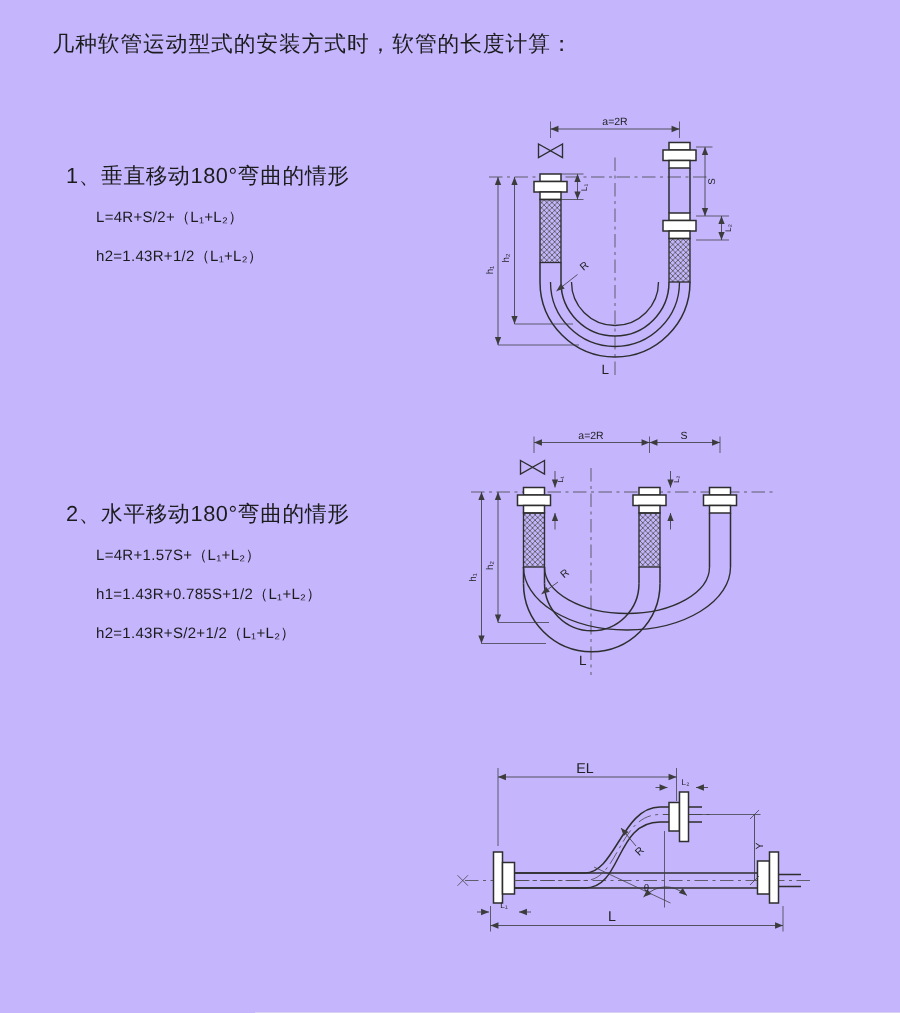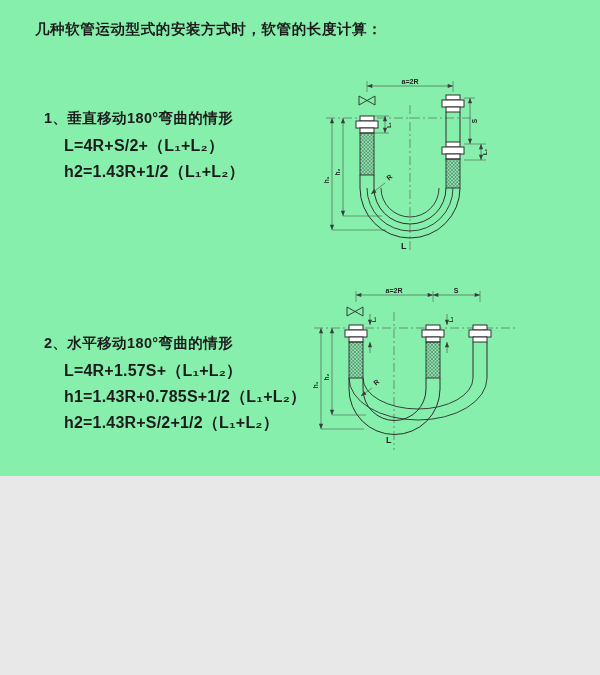--- a/index.html
+++ b/index.html
@@ -1,22 +1,22 @@
 <!DOCTYPE html>
 <html><head>
 <meta charset="utf-8">
 <style>
   html,body{margin:0;padding:0;background:#e8e8e8;}
-  #page{position:relative;width:600px;height:476px;background:#86efac;overflow:hidden;
-        font-family:"Liberation Sans","DejaVu Sans",sans-serif;color:#1c1c1c;font-weight:bold;}
+  #page{position:relative;width:600px;height:675px;background:#c4b5fd;overflow:hidden;
+        font-family:"Liberation Sans","DejaVu Sans",sans-serif;color:#1c1c1c;}
   .title{position:absolute;left:35px;top:20px;font-size:14.5px;letter-spacing:0.6px;white-space:nowrap;}
   .sec{position:absolute;left:44px;white-space:nowrap;}
-  .sec-heading{font-size:14.5px;line-height:15px;letter-spacing:0.4px;}
+  .sec-heading{font-size:14.5px;line-height:15px;letter-spacing:0.4px;text-align:right;}
   .formulas{margin-top:7px;margin-left:20px;}
-  .formula{font-size:16px;line-height:26px;letter-spacing:0.2px;}
+  .formula{font-size:10px;line-height:26px;letter-spacing:0.2px;}
   .diagram{position:absolute;}
   
   .dln{stroke:#2e2e2e;stroke-width:1;fill:none;}
   .dln2{stroke:#2e2e2e;stroke-width:0.9;fill:none;}
   .frect{stroke:#2e2e2e;stroke-width:1;fill:#ffffff;}
   .dim{stroke:#3c3c3c;stroke-width:0.55;fill:none;}
   .ext{stroke:#3c3c3c;stroke-width:0.5;fill:none;}
   .cl{stroke:#4a4a4a;stroke-width:0.55;fill:none;stroke-dasharray:9 3 2 3;}
   .lbl{fill:#222;font-family:"Liberation Sans","DejaVu Sans",sans-serif;}
 </style>

